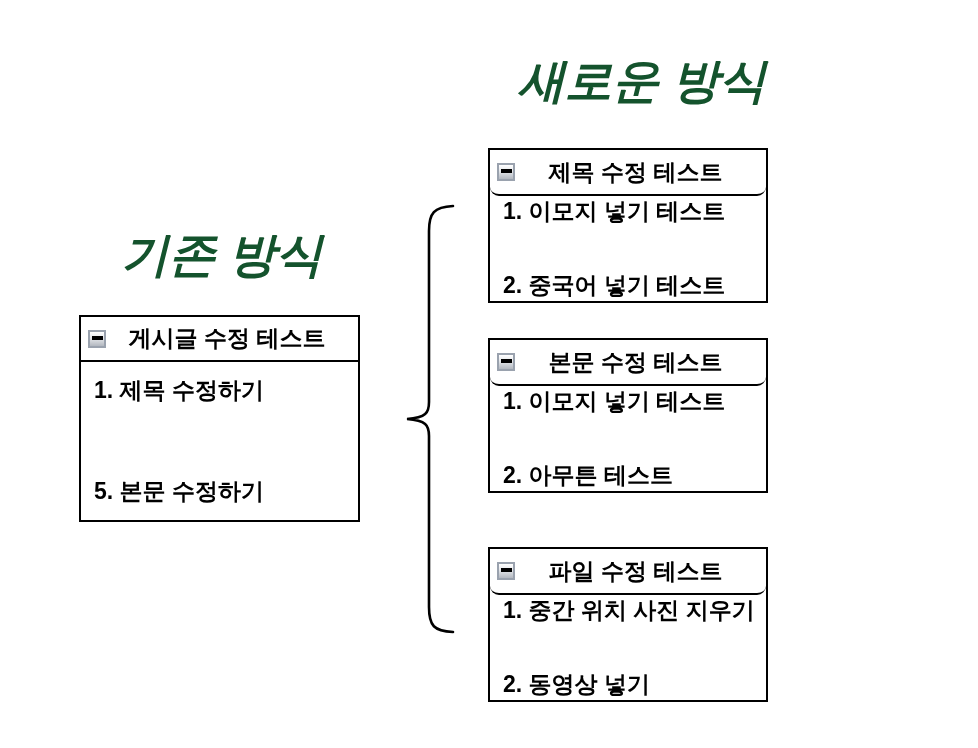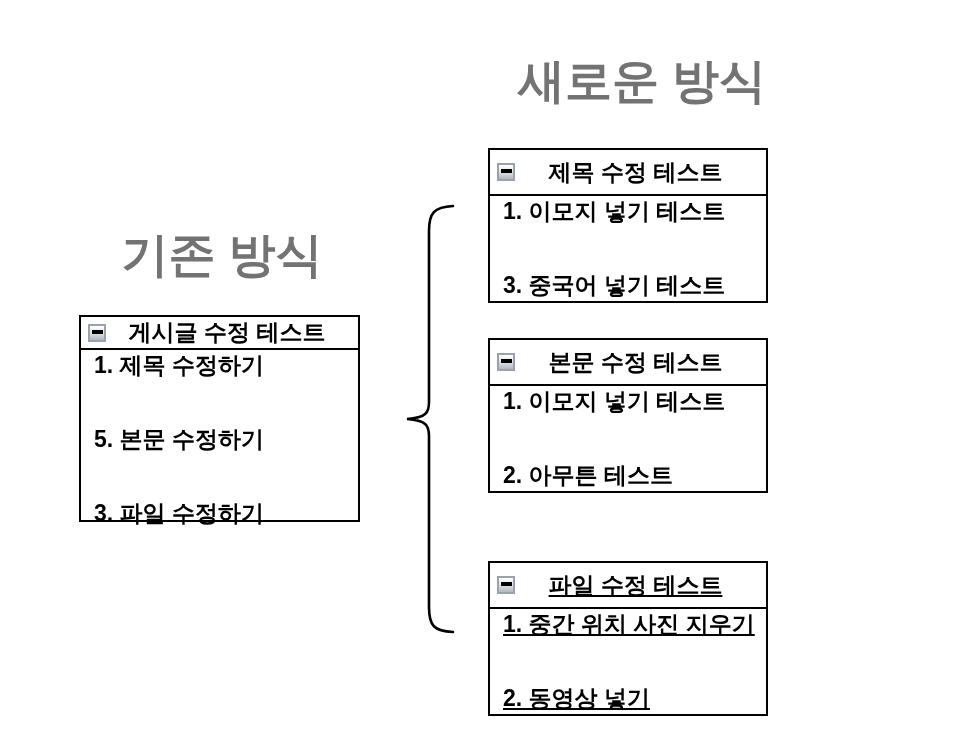--- a/index.html
+++ b/index.html
@@ -15,52 +15,53 @@
     background: #ffffff;
     overflow: hidden;
     color: #000;
   }
   .big-title {
     position: absolute;
     font-size: 47px;
     font-weight: 800;
     letter-spacing: 0px;
     text-align: center;
-    color: #737373;
+    color: #14532d;
     white-space: nowrap;
+    font-style: italic;
   }
   .title-old  { left: 100px; top: 224px; width: 244px; }
   .title-new  { left: 518px; top: 50px;  width: 244px; }
 
   .node {
     position: absolute;
     border: 2px solid #000;
     background: #ffffff;
     box-sizing: border-box;
     display: flex;
     flex-direction: column;
   }
   .node-old {
     left: 79px; top: 315px;
     width: 281px; height: 207px;
   }
   .node-new { left: 488px; width: 280px; height: 155px; }
   .node-new-1 { top: 148px; }
   .node-new-2 { top: 338px; }
-  .node-new-3 { top: 561px; text-decoration: underline; }
+  .node-new-3 { top: 547px; }
 
   .node-header {
     display: flex;
     align-items: center;
     border-bottom: 2px solid #000;
     padding-left: 7px;
     box-sizing: border-box;
   }
   .node-old .node-header { height: 45px; }
-  .node-new .node-header { height: 49px; }
+  .node-new .node-header { height: 49px; border-radius: 9px; }
 
   .header-label {
     flex: 1;
     text-align: center;
     font-size: 23px;
     font-weight: 600;
     padding-right: 10px;
     white-space: nowrap;
   }
 
@@ -118,21 +119,20 @@
   <div class="node node-old">
     <div class="node-header">
       <span class="toggle">
         <span class="minus-bar"></span>
       </span>
       <span class="header-label">게시글 수정 테스트</span>
     </div>
     <div class="node-body">
       <div class="node-item">1. 제목 수정하기</div>
       <div class="node-item">5. 본문 수정하기</div>
-      <div class="node-item">3. 파일 수정하기</div>
     </div>
   </div>
 
   <svg class="brace-svg" width="978" height="748" viewBox="0 0 978 748">
     <path d="M 453 206
              C 434 207 429 213 429 231
              L 429 402
              C 429 413 426 417.5 407 419
              C 426 420.5 429 425 429 436
              L 429 607
@@ -141,21 +141,21 @@
 
   <div class="node node-new node-new-1">
     <div class="node-header">
       <span class="toggle">
         <span class="minus-bar"></span>
       </span>
       <span class="header-label">제목 수정 테스트</span>
     </div>
     <div class="node-body">
       <div class="node-item">1. 이모지 넣기 테스트</div>
-      <div class="node-item">3. 중국어 넣기 테스트</div>
+      <div class="node-item">2. 중국어 넣기 테스트</div>
     </div>
   </div>
 
   <div class="node node-new node-new-2">
     <div class="node-header">
       <span class="toggle">
         <span class="minus-bar"></span>
       </span>
       <span class="header-label">본문 수정 테스트</span>
     </div>

